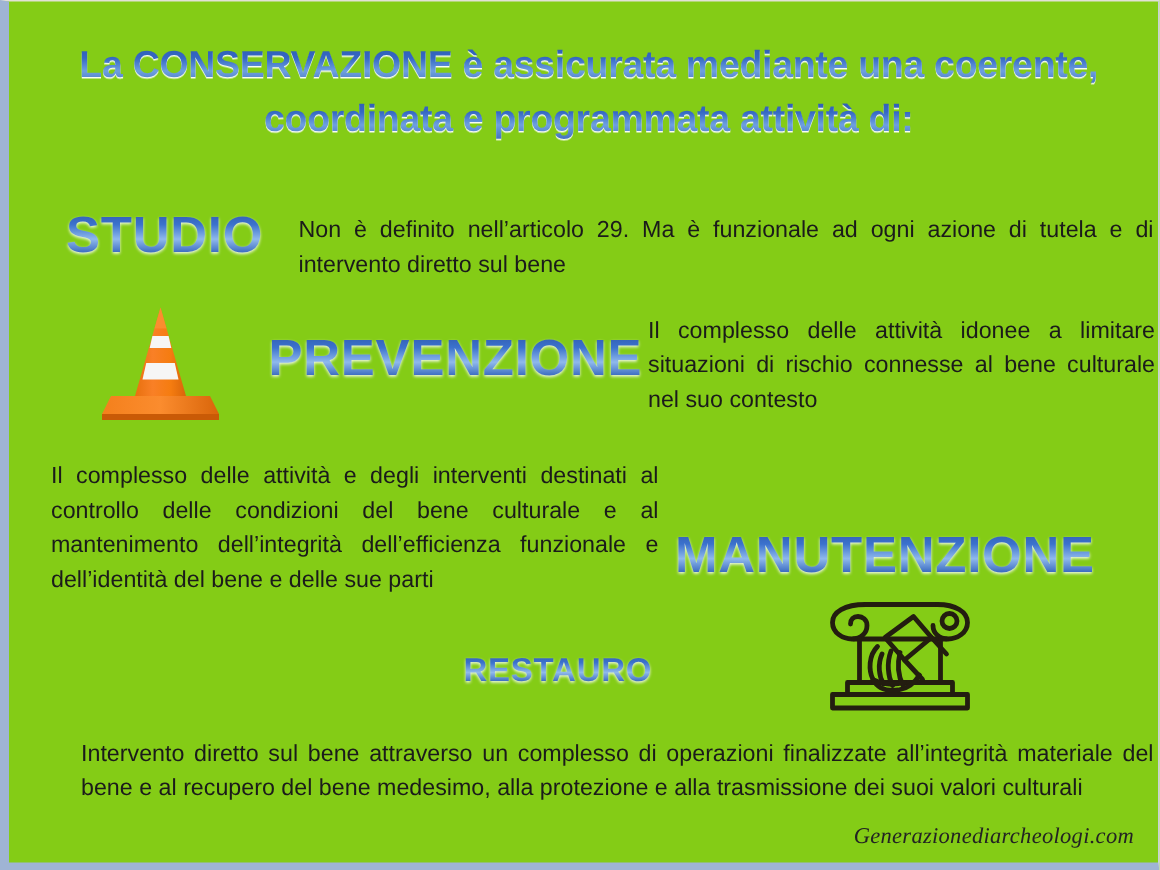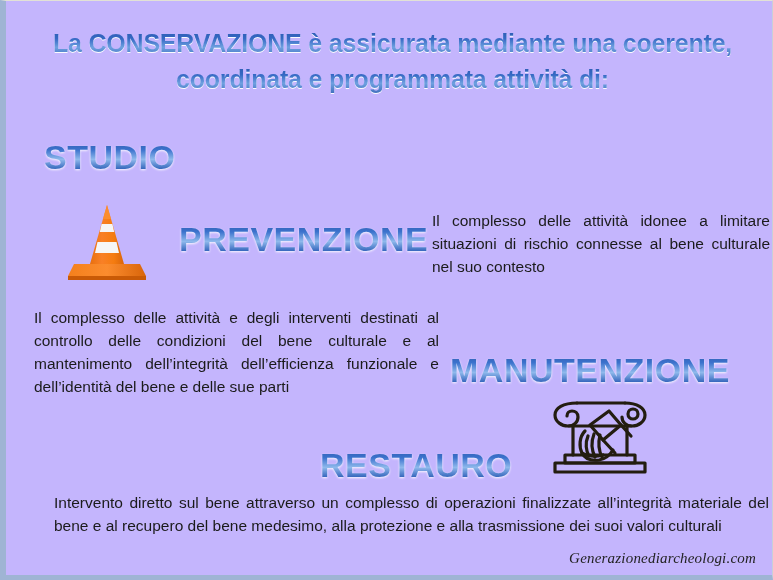--- a/index.html
+++ b/index.html
@@ -9,21 +9,21 @@
   }
   body {
     font-family: "Liberation Sans", sans-serif;
   }
 
   #slide {
     position: relative;
     width: 773px;
     height: 580px;
     box-sizing: border-box;
-    background: #c4b5fd;
+    background: #84cc16;
     border-left: 6px solid #9fb4d4;
     border-bottom: 5px solid #9fb4d4;
     border-right: 1px solid #c8cfd8;
     border-top: 1px solid #e2e1d6;
     overflow: hidden;
   }
 
   
   .title-block {
     position: absolute;
@@ -57,21 +57,21 @@
     -webkit-background-clip: text;
     background-clip: text;
     color: transparent;
     -webkit-text-fill-color: transparent;
     filter: drop-shadow(0 1px 1px rgba(255,255,255,0.9));
     letter-spacing: 0.5px;
   }
   #wa-studio       { left: 38px;  top: 137px; font-size: 34px; }
   #wa-prevenzione  { left: 173px; top: 219px; font-size: 34px; text-align: center; }
   #wa-manutenzione { left: 444px; top: 333px; font-size: 34px; margin-top: 17px; }
-  #wa-restauro     { left: 314px; top: 433px; font-size: 34px; margin-top: 12px; }
+  #wa-restauro     { left: 303px; top: 433px; font-size: 22px; }
 
   
   .para {
     position: absolute;
     font-family: "Liberation Sans", sans-serif;
     font-size: 15.5px;
     line-height: 23px;
     color: #1b1b1b;
     text-align: justify;
   }
@@ -115,20 +115,21 @@
 <body>
 
 <div id="slide">
 
   <div class="title-block">
     <div class="title-line">La CONSERVAZIONE è assicurata mediante una coerente,</div>
     <div class="title-line">coordinata e programmata attività di:</div>
   </div>
 
   <div class="wordart" id="wa-studio">STUDIO</div>
+  <div class="para" id="p-studio">Non è definito nell’articolo 29. Ma è funzionale ad ogni azione di tutela e di intervento diretto sul bene</div>
 
   <svg id="cone-icon" viewBox="0 0 86 82">
     <defs>
       <linearGradient id="coneOrange" x1="0" y1="0" x2="1" y2="0">
         <stop offset="0%" stop-color="#e8700e"></stop>
         <stop offset="35%" stop-color="#f98026"></stop>
         <stop offset="70%" stop-color="#f57c10"></stop>
         <stop offset="100%" stop-color="#d9650a"></stop>
       </linearGradient>
       <linearGradient id="baseOrange" x1="0" y1="0" x2="1" y2="0">

